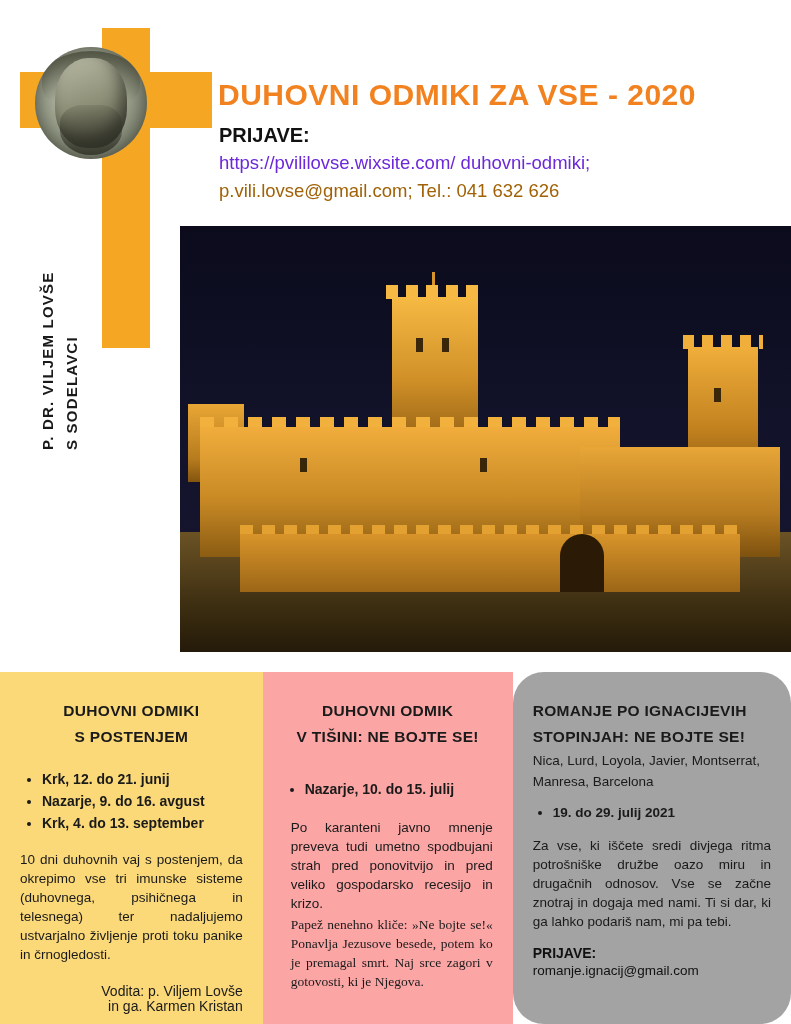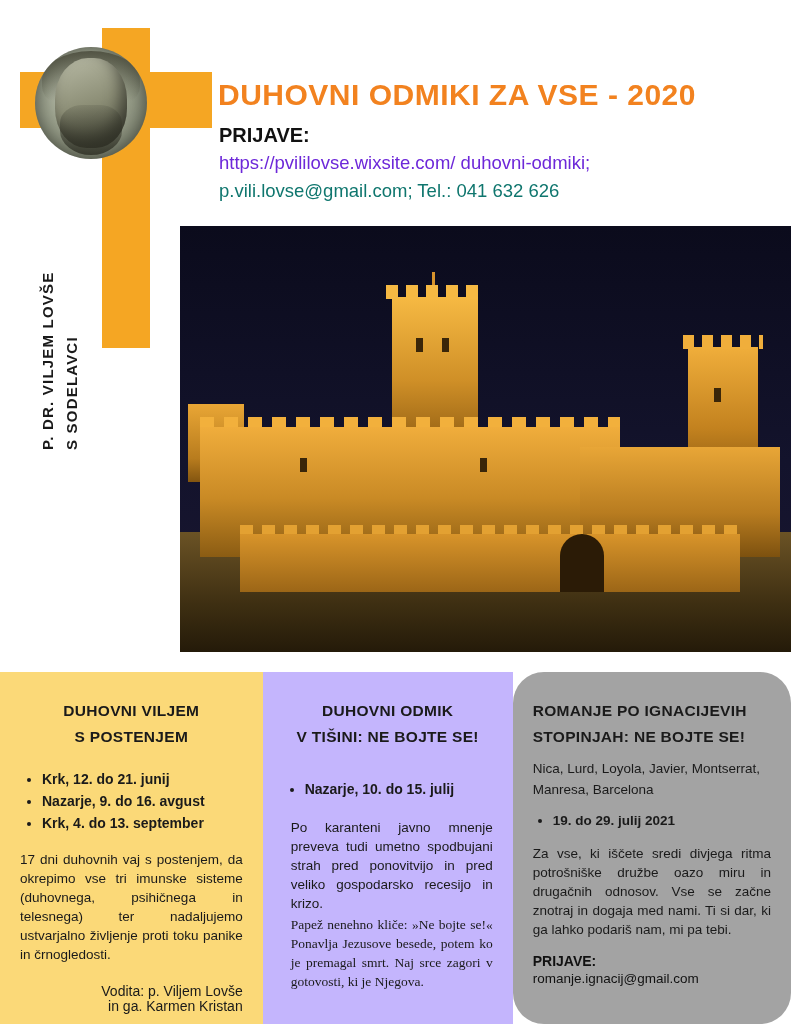--- a/index.html
+++ b/index.html
@@ -98,21 +98,21 @@
     top: 152px;
     font-size: 18.5px;
     color: #6d28d9;
     white-space: nowrap;
   }
   .contact-line2 {
     position: absolute;
     left: 219px;
     top: 180px;
     font-size: 18.5px;
-    color: #0f766e;
+    color: #a16207;
     white-space: nowrap;
   }
 
   
   .vertical-author {
     position: absolute;
     left: 36px;
     top: 330px;
     width: 240px;
     transform: rotate(-90deg);
@@ -255,21 +255,21 @@
     top: 672px;
     width: 791px;
     height: 352px;
     display: flex;
   }
   .col {
     box-sizing: border-box;
     padding: 26px 20px 10px 20px;
   }
   .col1 { width: 268px; background: #fbd978; }
-  .col2 { width: 255px; background: #c4b5fd; }
+  .col2 { width: 255px; background: #fca5a5; }
   .col3 { width: 284px; background: #a3a3a3; border-radius: 31px; }
 
   .col-head {
     text-align: center;
     font-size: 15.5px;
     font-weight: bold;
     color: #1a1a1a;
     line-height: 26px;
     letter-spacing: .3px;
   }
@@ -292,21 +292,20 @@
   .body-text {
     margin-top: 16px;
     font-size: 13.5px;
     line-height: 19px;
     color: #1a1a1a;
     text-align: justify;
   }
   .col2 .body-text { margin-top: 18px; margin-left: 8px; }
   .col2 .body-text.second { margin-top: 2px; font-family: Liberation Serif, serif; }
   .col3 .places {
-    margin-top: 8px;
     font-size: 13.5px;
     line-height: 21px;
     color: #1a1a1a;
   }
   .col3 .body-text { margin-top: 12px; }
   .footer-note {
     margin-top: 20px;
     font-size: 14px;
     line-height: 15px;
     color: #1a1a1a;
@@ -362,29 +361,29 @@
   <div class="window" style="left:262px;bottom:300px;"></div>
   <div class="window" style="left:534px;bottom:250px;"></div>
   <div class="window" style="left:120px;bottom:180px;"></div>
   <div class="window" style="left:300px;bottom:180px;"></div>
 </div>
 
 <div class="cols">
 
   <div class="col col1">
     <div class="col-head">
-      <div>DUHOVNI VILJEM</div>
+      <div>DUHOVNI ODMIKI</div>
       <div>S POSTENJEM</div>
     </div>
     <ul class="dates">
       <li>Krk, 12. do 21. junij</li>
       <li>Nazarje, 9. do 16. avgust</li>
       <li>Krk, 4. do 13. september</li>
     </ul>
-    <div class="body-text">17 dni duhovnih vaj s postenjem, da okrepimo vse tri imunske sisteme (duhovnega, psihičnega in telesnega) ter nadaljujemo ustvarjalno življenje proti toku panike in črnogledosti.</div>
+    <div class="body-text">10 dni duhovnih vaj s postenjem, da okrepimo vse tri imunske sisteme (duhovnega, psihičnega in telesnega) ter nadaljujemo ustvarjalno življenje proti toku panike in črnogledosti.</div>
     <div class="footer-note">
       <div>Vodita: p. Viljem Lovše</div>
       <div>in ga. Karmen Kristan</div>
     </div>
   </div>
 
   <div class="col col2">
     <div class="col-head">
       <div>DUHOVNI ODMIK</div>
       <div>V TIŠINI: NE BOJTE SE!</div>

